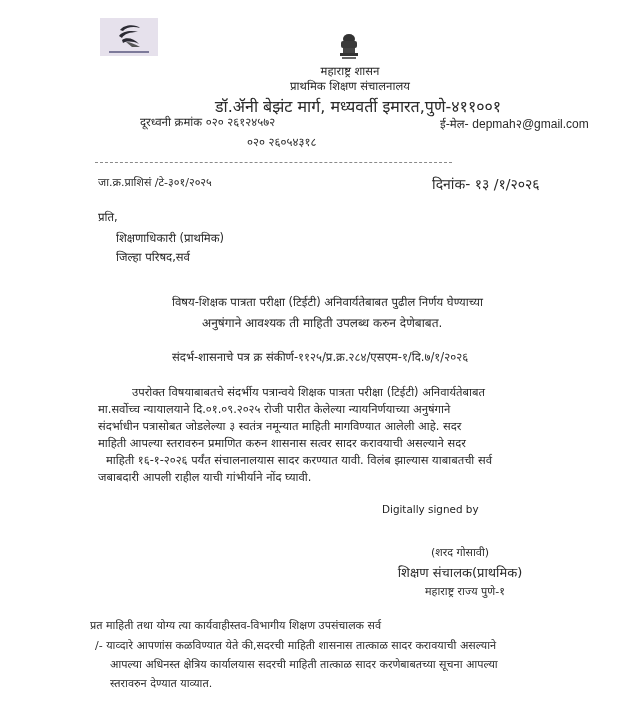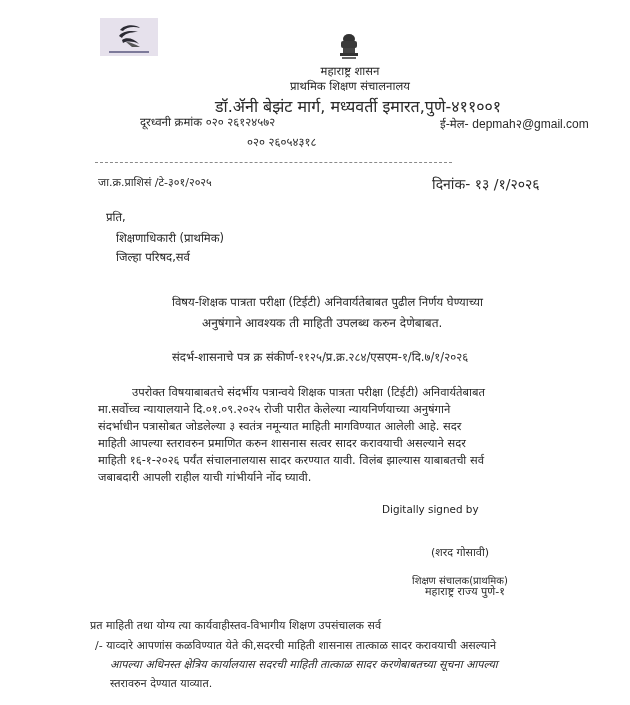--- a/index.html
+++ b/index.html
@@ -59,42 +59,42 @@
 <div class="abs hdr" style="left:440px; top:115px;">
   <span>ई-मेल-</span>
   <span class="email">depmah२@gmail.com</span>
 </div>
 
 <div class="abs" style="left:95px; top:162px; width:357px; border-top:1.4px dashed #8a8a8a;"></div>
 
 <div class="abs hdr" style="left:98px; top:174px; font-size:11px;">जा.क्र.प्राशिसं /टे-३०१/२०२५</div>
 <div class="abs hdr" style="left:432px; top:174px; font-size:14px;">दिनांक- १३ /१/२०२६</div>
 
-<div class="abs hdr" style="left:98px; top:209px;margin-left:8px;">प्रति,</div>
+<div class="abs hdr" style="left:98px; top:209px;">प्रति,</div>
 <div class="abs hdr" style="left:116px; top:230px;text-align:right;">शिक्षणाधिकारी (प्राथमिक)</div>
 <div class="abs hdr" style="left:116px; top:249px;">जिल्हा परिषद,सर्व</div>
 
 <div class="abs hdr" style="left:172px; top:294px; font-size:11.5px;">विषय-शिक्षक पात्रता परीक्षा (टिईटी) अनिवार्यतेबाबत पुढील निर्णय घेण्याच्या</div>
 <div class="abs hdr" style="left:202px; top:314px; font-size:12px;">अनुषंगाने आवश्यक ती माहिती उपलब्ध करुन देणेबाबत.</div>
 
 <div class="abs hdr" style="left:172px; top:349px; font-size:11.5px;">संदर्भ-शासनाचे पत्र क्र संकीर्ण-११२५/प्र.क्र.२८४/एसएम-१/दि.७/१/२०२६</div>
 
 <div class="abs body-text" style="left:98px; top:384px; width:490px;">
   <div style="padding-left:34px; white-space:nowrap;">उपरोक्त  विषयाबाबतचे संदर्भीय पत्रान्वये शिक्षक पात्रता परीक्षा (टिईटी) अनिवार्यतेबाबत</div>
   <div style="white-space:nowrap;">मा.सर्वोच्च न्यायालयाने दि.०१.०९.२०२५ रोजी पारीत केलेल्या न्यायनिर्णयाच्या अनुषंगाने</div>
   <div style="white-space:nowrap;">संदर्भाधीन पत्रासोबत जोडलेल्या ३ स्वतंत्र नमून्यात माहिती मागविण्यात आलेली आहे. सदर</div>
   <div style="white-space:nowrap;">माहिती आपल्या स्तरावरुन प्रमाणित करुन शासनास सत्वर सादर  करावयाची असल्याने सदर</div>
-  <div style="white-space:nowrap;">माहिती १६-१-२०२६ पर्यंत संचालनालयास सादर करण्यात यावी. विलंब झाल्यास याबाबतची सर्व</div>
+  <div style="white-space:nowrap;margin-left:8px;">माहिती १६-१-२०२६ पर्यंत संचालनालयास सादर करण्यात यावी. विलंब झाल्यास याबाबतची सर्व</div>
   <div style="white-space:nowrap;">जबाबदारी आपली राहील याची गांभीर्याने नोंद घ्यावी.</div>
 </div>
 
 <div class="abs sig-digital" style="left:382px; top:503px;">
   <div>Digitally signed by</div>
 </div>
 
 <div class="abs hdr c" style="left:400px; top:544px; width:120px; font-size:11px;">(शरद गोसावी)</div>
-<div class="abs hdr c" style="left:380px; top:563px; width:160px; font-size:10px;margin-top:10px;">शिक्षण संचालक(प्राथमिक)</div>
+<div class="abs hdr c" style="left:380px; top:563px; width:160px; font-size:13px;">शिक्षण संचालक(प्राथमिक)</div>
 <div class="abs hdr c" style="left:385px; top:583px; width:160px; font-size:11px;">महाराष्ट्र राज्य पुणे-१</div>
 
 <div class="abs hdr" style="left:90px; top:617px; font-size:11px;">प्रत माहिती तथा योग्य त्या कार्यवाहीस्तव-विभागीय शिक्षण उपसंचालक सर्व</div>
 <div class="abs hdr" style="left:95px; top:637px; font-size:11px;">/- याव्दारे आपणांस कळविण्यात येते की,सदरची माहिती शासनास तात्काळ सादर करावयाची असल्याने</div>
-<div class="abs hdr" style="left:110px; top:656px; font-size:11px;font-style:italic;">आपल्या अधिनस्त क्षेत्रिय कार्यालयास सदरची माहिती तात्काळ सादर करणेबाबतच्या सूचना आपल्या</div>
+<div class="abs hdr" style="left:110px; top:656px; font-size:11px;">आपल्या अधिनस्त क्षेत्रिय कार्यालयास सदरची माहिती तात्काळ सादर करणेबाबतच्या सूचना आपल्या</div>
 <div class="abs hdr" style="left:110px; top:675px; font-size:11px;">स्तरावरुन देण्यात याव्यात.</div>
 
 </body></html>

